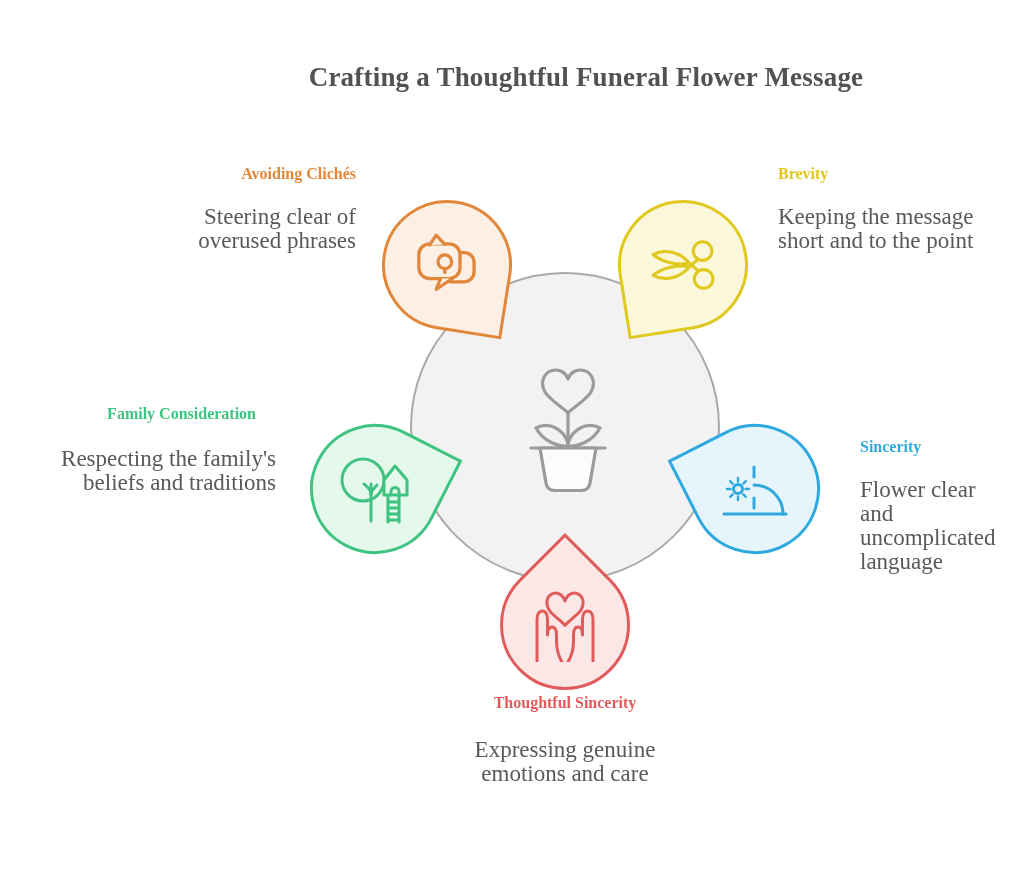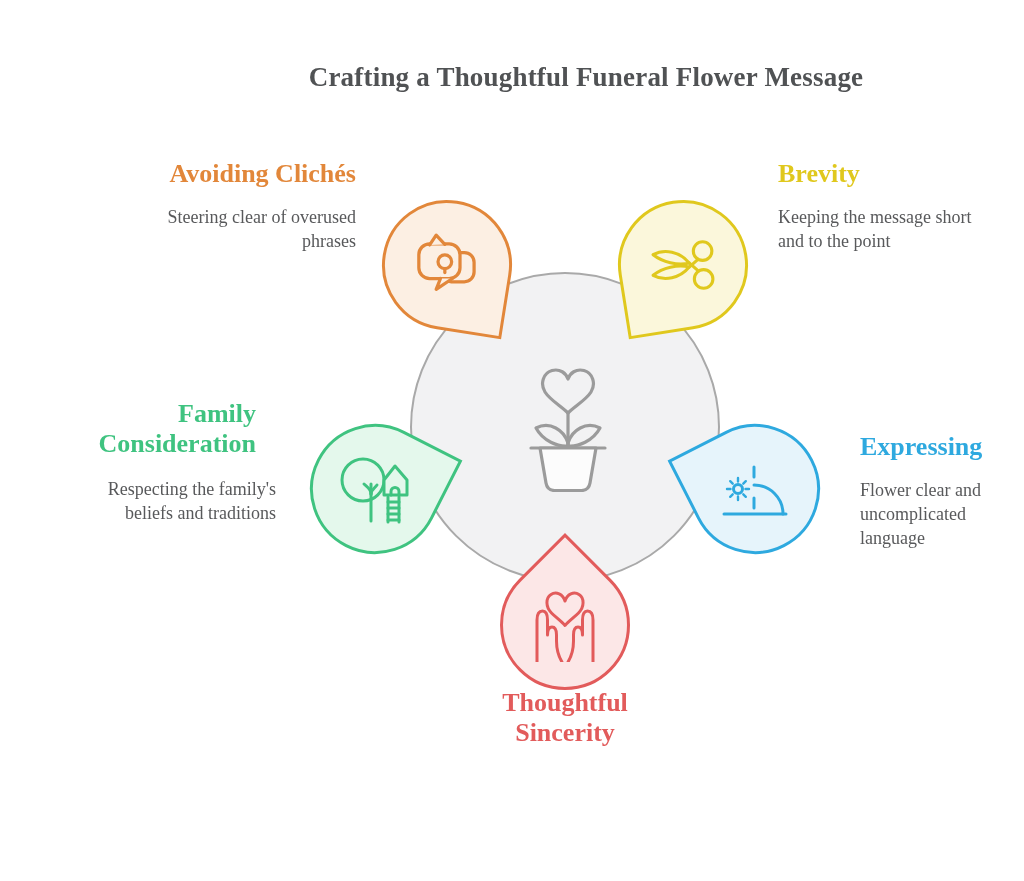--- a/index.html
+++ b/index.html
@@ -29,22 +29,22 @@
   .petal-yellow{left:595px;top:200px;border-color:#E0C81D;background:#FBF7DB;transform:rotate(261deg);}
   .petal-yellow .icon-holder{transform:rotate(-261deg);}
   .petal-green{left:287px;top:424px;border-color:#3FC380;background:#E4F8EC;transform:rotate(117deg);}
   .petal-green .icon-holder{transform:rotate(-117deg);}
   .petal-blue{left:667px;top:424px;border-color:#2EA9DF;background:#E6F4FB;transform:rotate(-27deg);}
   .petal-blue .icon-holder{transform:rotate(27deg);}
   .petal-red{left:477px;top:560px;border-color:#E25B5B;background:#FCE7E7;transform:rotate(45deg);}
   .petal-red .icon-holder{transform:rotate(-45deg);}
   
   .label-block{position:absolute;z-index:4;}
-  .label-block h2{margin:0;font-size:26px;font-weight:bold;line-height:30px;}
-  .label-block p{margin:16px 0 0 0;font-size:18px;line-height:24px;color:#58595B;}
+  .label-block h2{margin:0;font-size:16px;font-weight:bold;line-height:30px;}
+  .label-block p{margin:16px 0 0 0;font-size:23px;line-height:24px;color:#58595B;}
   .align-right{text-align:right;}
   .align-left{text-align:left;}
   .align-center{text-align:center;}
   .block-cliches{right:691px;top:159px;}
   .block-cliches h2{color:#E2873A;}
   .block-cliches p{max-width:195px;}
   .block-brevity{left:755px;top:159px;}
   .block-brevity h2{color:#E0C81D;}
   .block-brevity p{max-width:205px;}
   .block-family{right:771px;top:399px;}
@@ -150,21 +150,22 @@
     <h2>Family Consideration</h2>
     <p>Respecting the family's beliefs and traditions</p>
   </div>
 
   <div class="label-block align-left block-brevity">
     <h2>Brevity</h2>
     <p>Keeping the message short and to the point</p>
   </div>
 
   <div class="label-block align-left block-simplicity">
-    <h2>Expressing</h2>
+    <h2>Sincerity</h2>
     <p>Flower clear and uncomplicated language</p>
   </div>
 
   <div class="label-block align-center block-heartfelt">
     <h2>Thoughtful Sincerity</h2>
+    <p>Expressing genuine emotions and care</p>
   </div>
 
 </div>
 
 </body></html>

